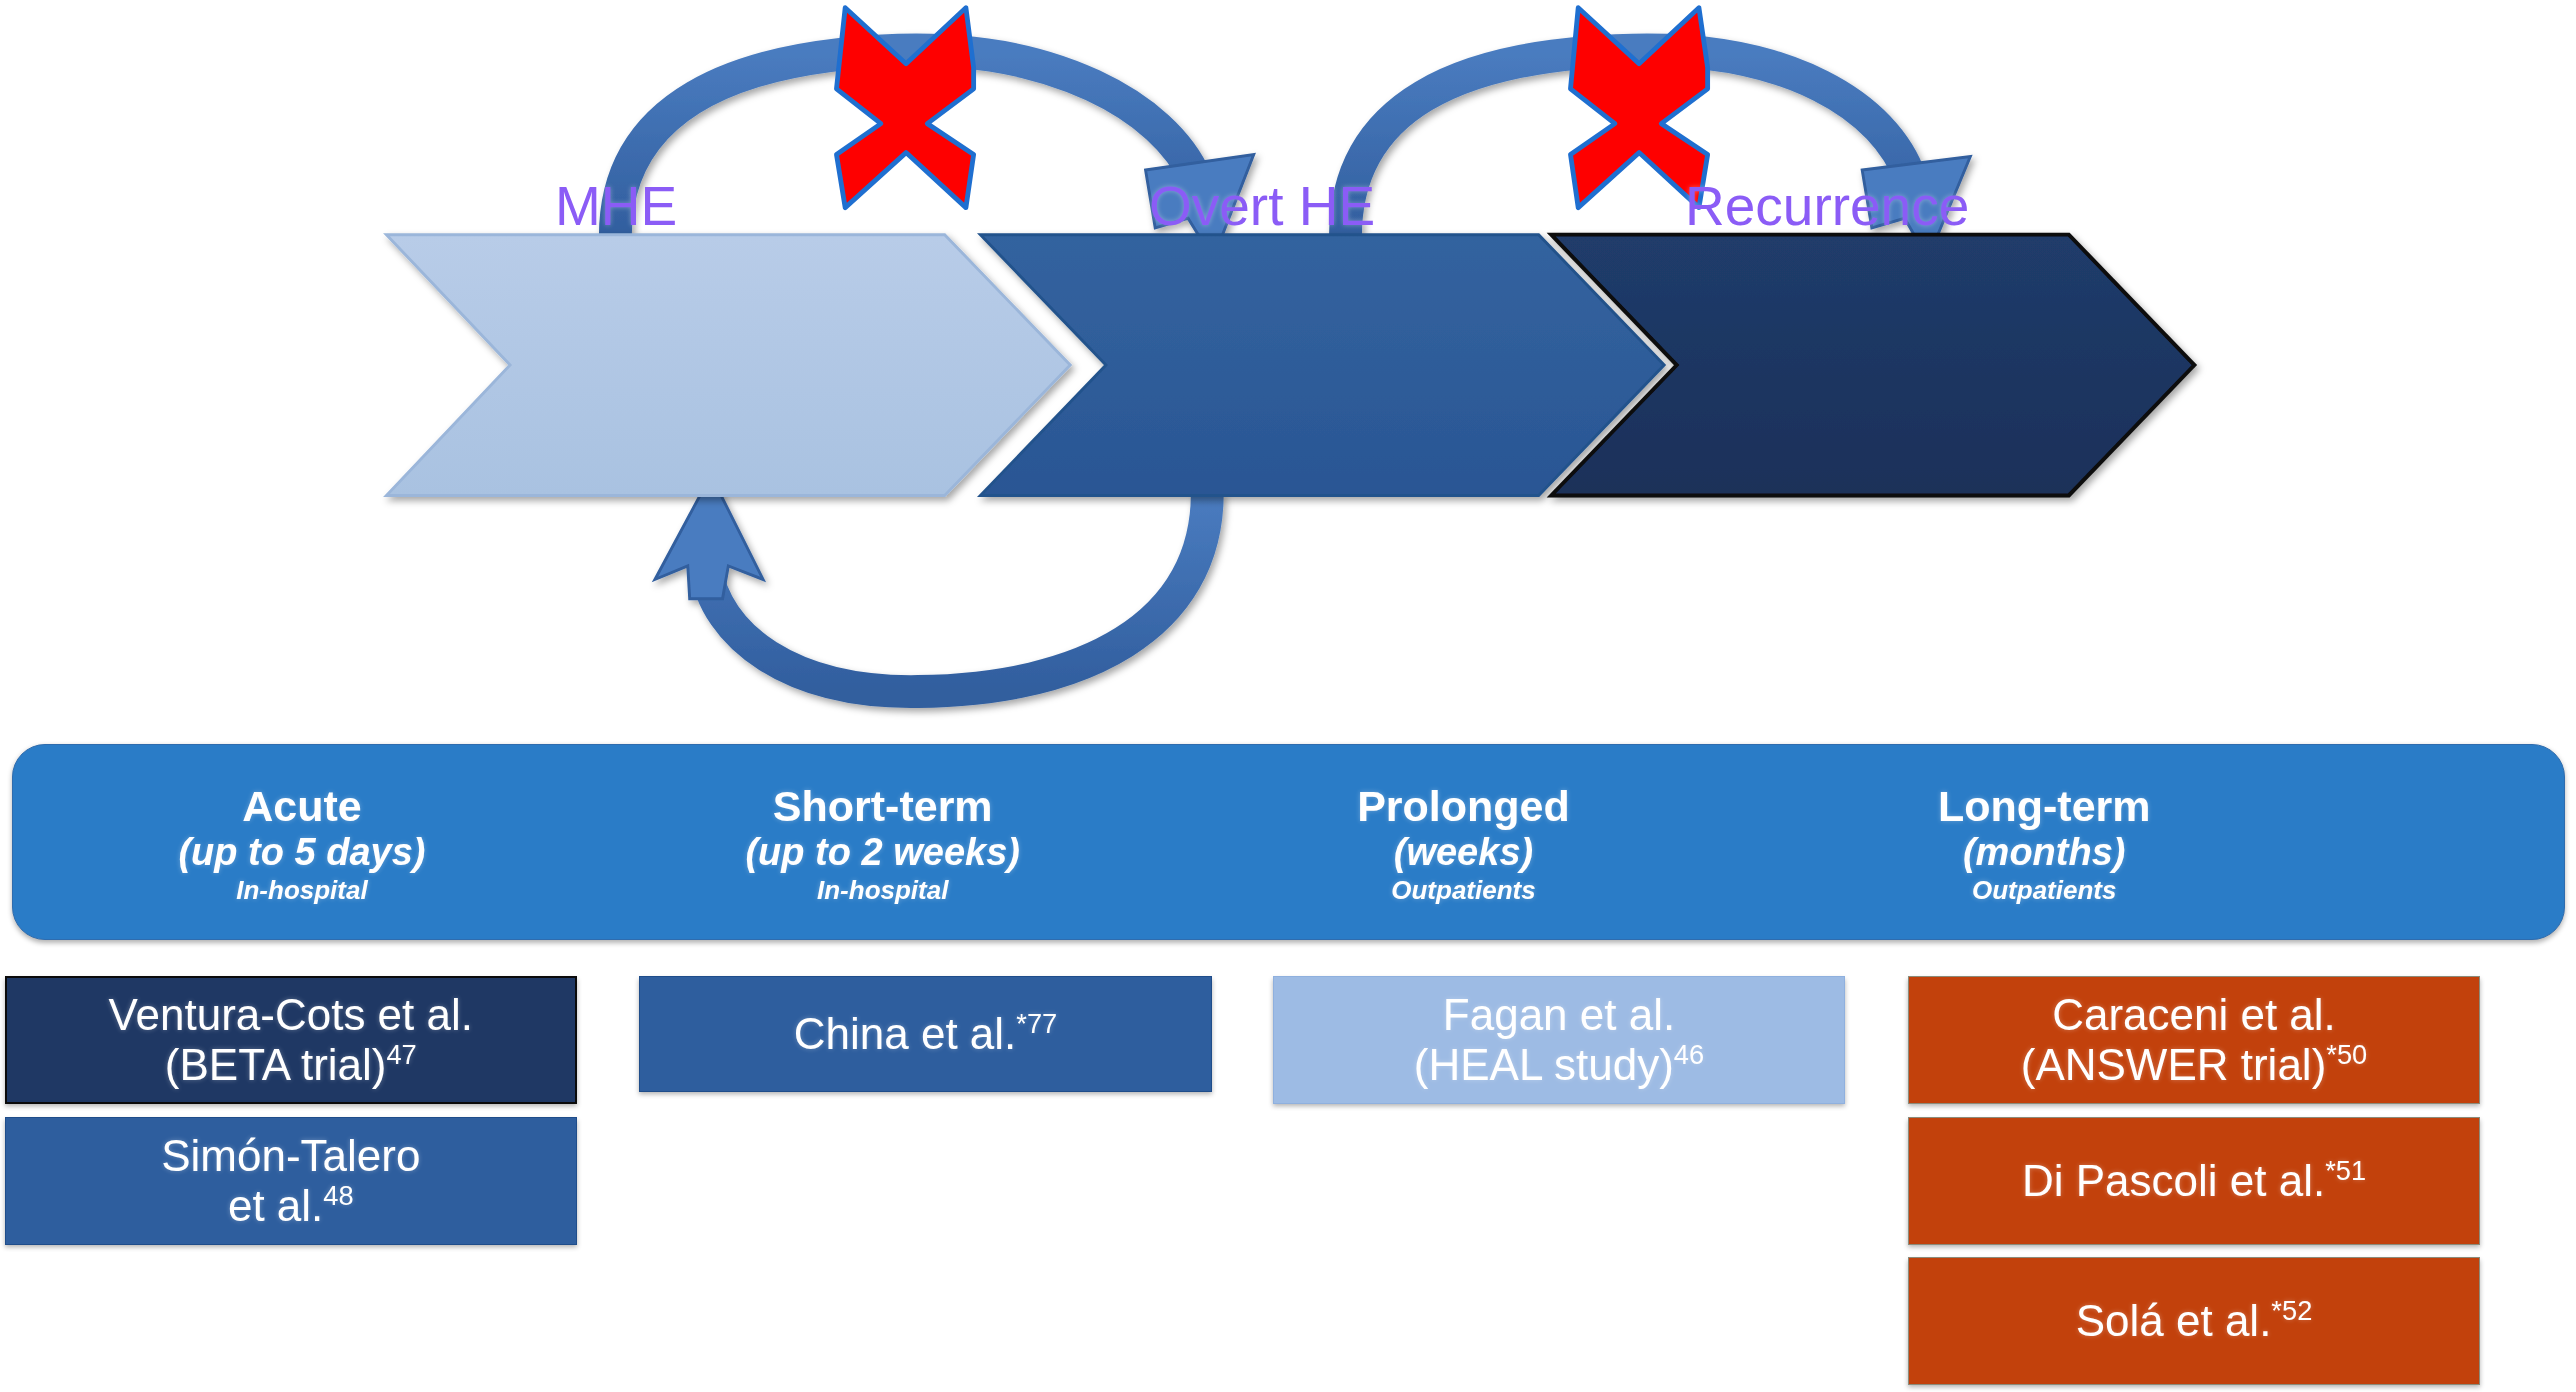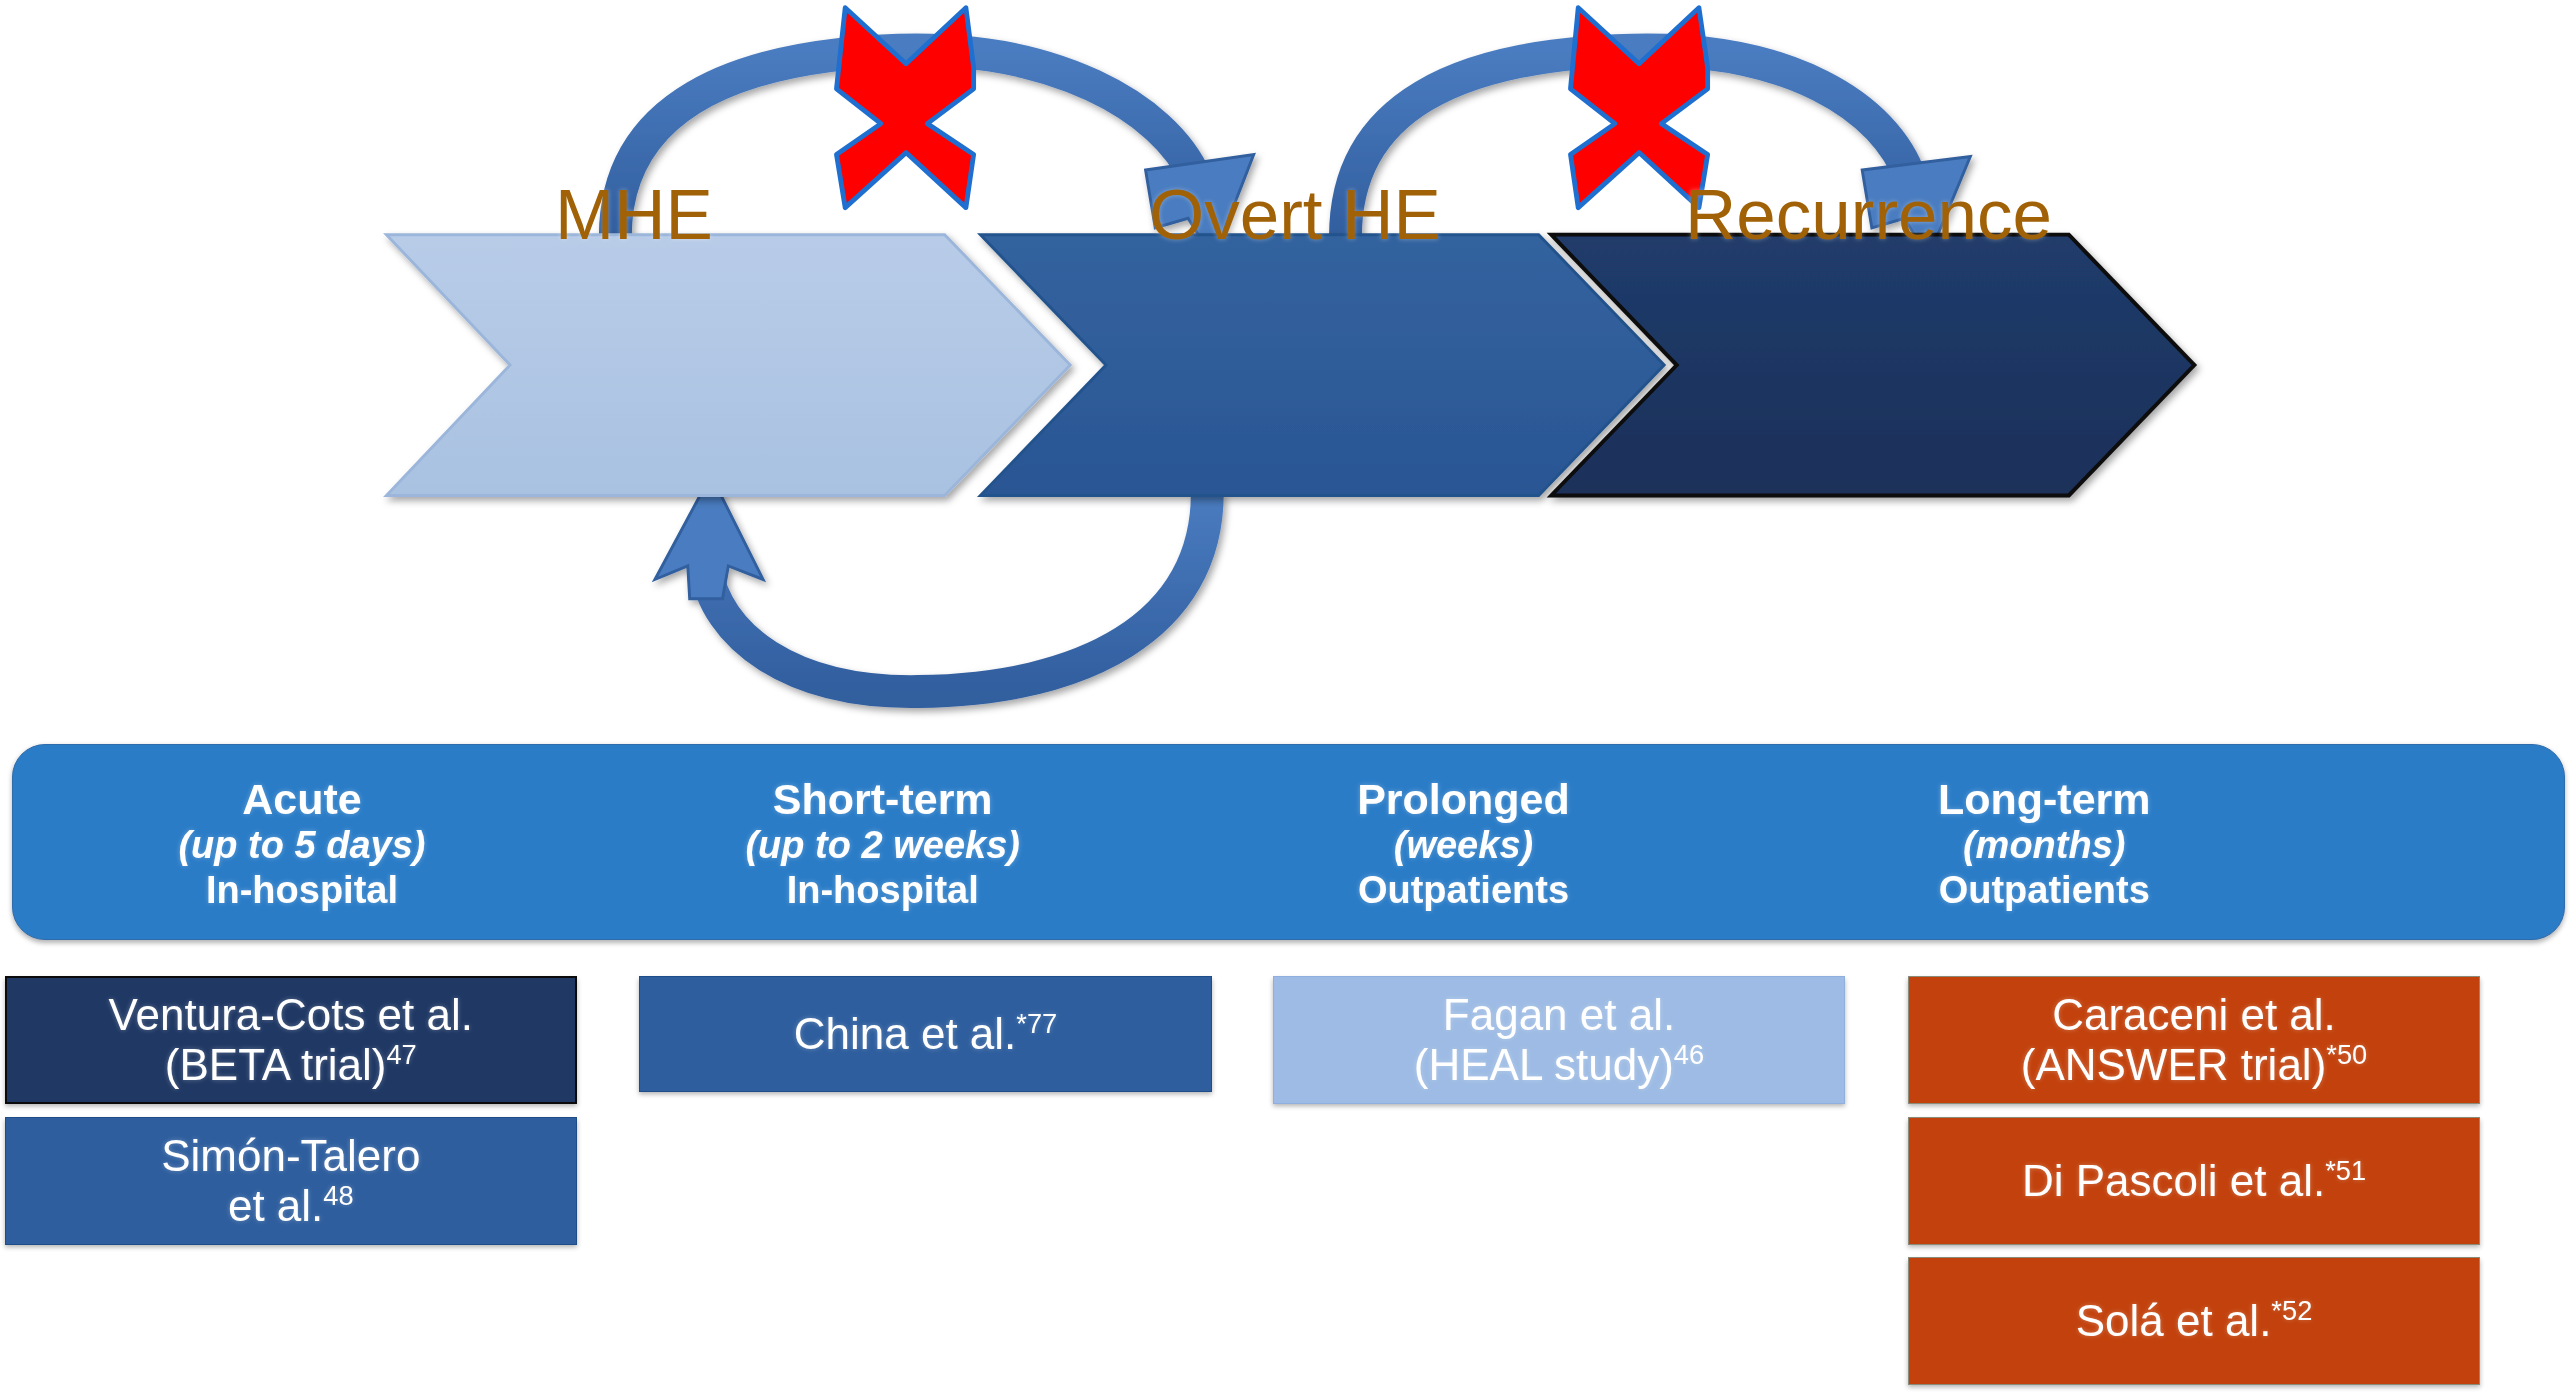--- a/index.html
+++ b/index.html
@@ -26,22 +26,22 @@
   
   #flow-svg {
     position: absolute;
     left: 0; top: 0;
     width: 2576px;
     height: 734px;
   }
 
   .chev-label {
     position: absolute;
-    color: #a16207;
-    font-size: 71px;
+    color: #8b5cf6;
+    font-size: 55px;
     line-height: 1;
     white-space: nowrap;
     text-shadow: 0 0 5.8px rgba(255,255,255,0.35);
     pointer-events: none;
   }
   #lbl-mhe     { left: 555px;  top: 179px; }
   #lbl-overt   { left: 1149px; top: 179px; }
   #lbl-recur   { left: 1685px; top: 179px; }
 
   
@@ -84,24 +84,25 @@
     text-shadow: 0 0 4.8px rgba(255,255,255,0.30);
   }
   .tl-sub {
     font-size: 38px;
     font-style: italic;
     font-weight: bold;
     line-height: 1.18;
     text-shadow: 0 0 4.8px rgba(255,255,255,0.30);
   }
   .tl-setting {
-    font-size: 38px;
+    font-size: 26px;
     font-weight: bold;
     line-height: 1.18;
     text-shadow: 0 0 4.8px rgba(255,255,255,0.30);
+    font-style: italic;
   }
 
   
   #study-columns {
     position: absolute;
     left: 0;
     top: 976px;
     width: 2576px;
     height: 417px;
   }

